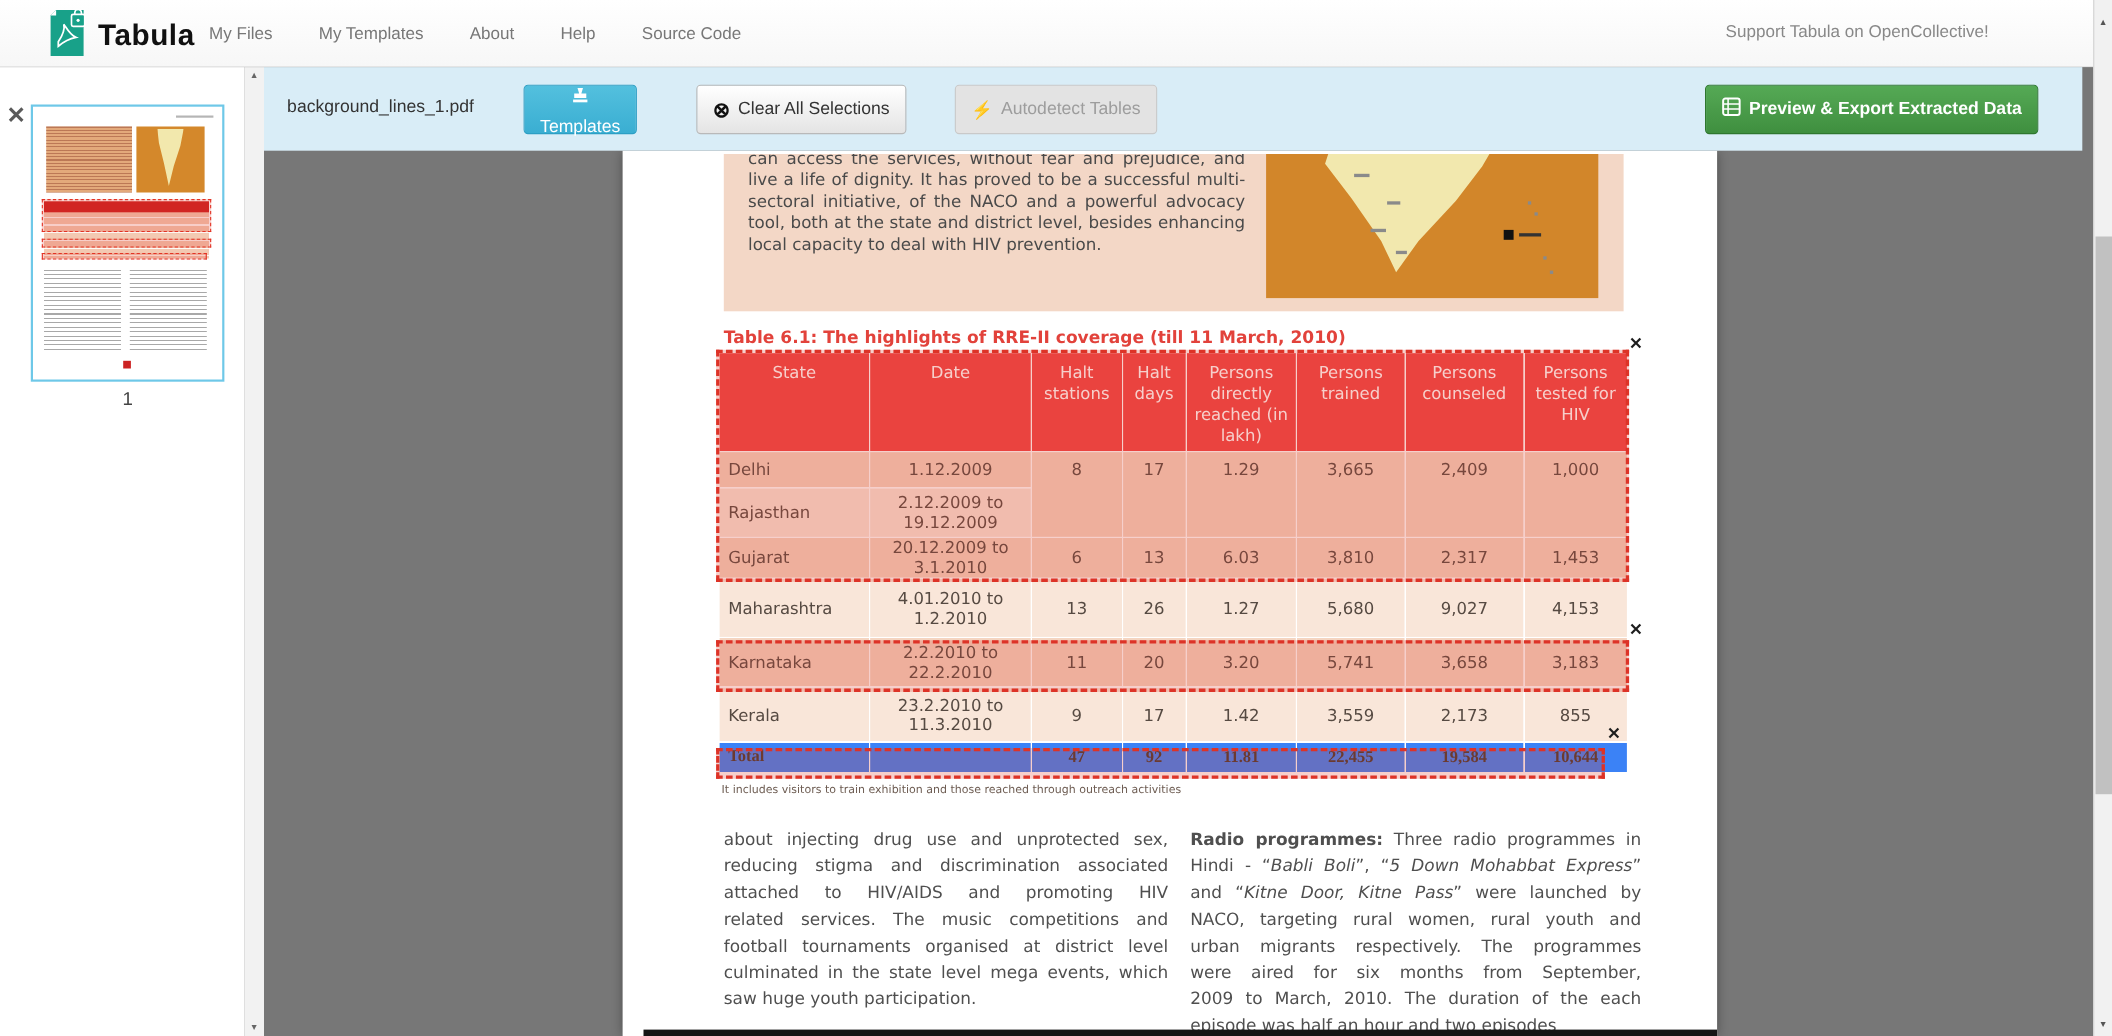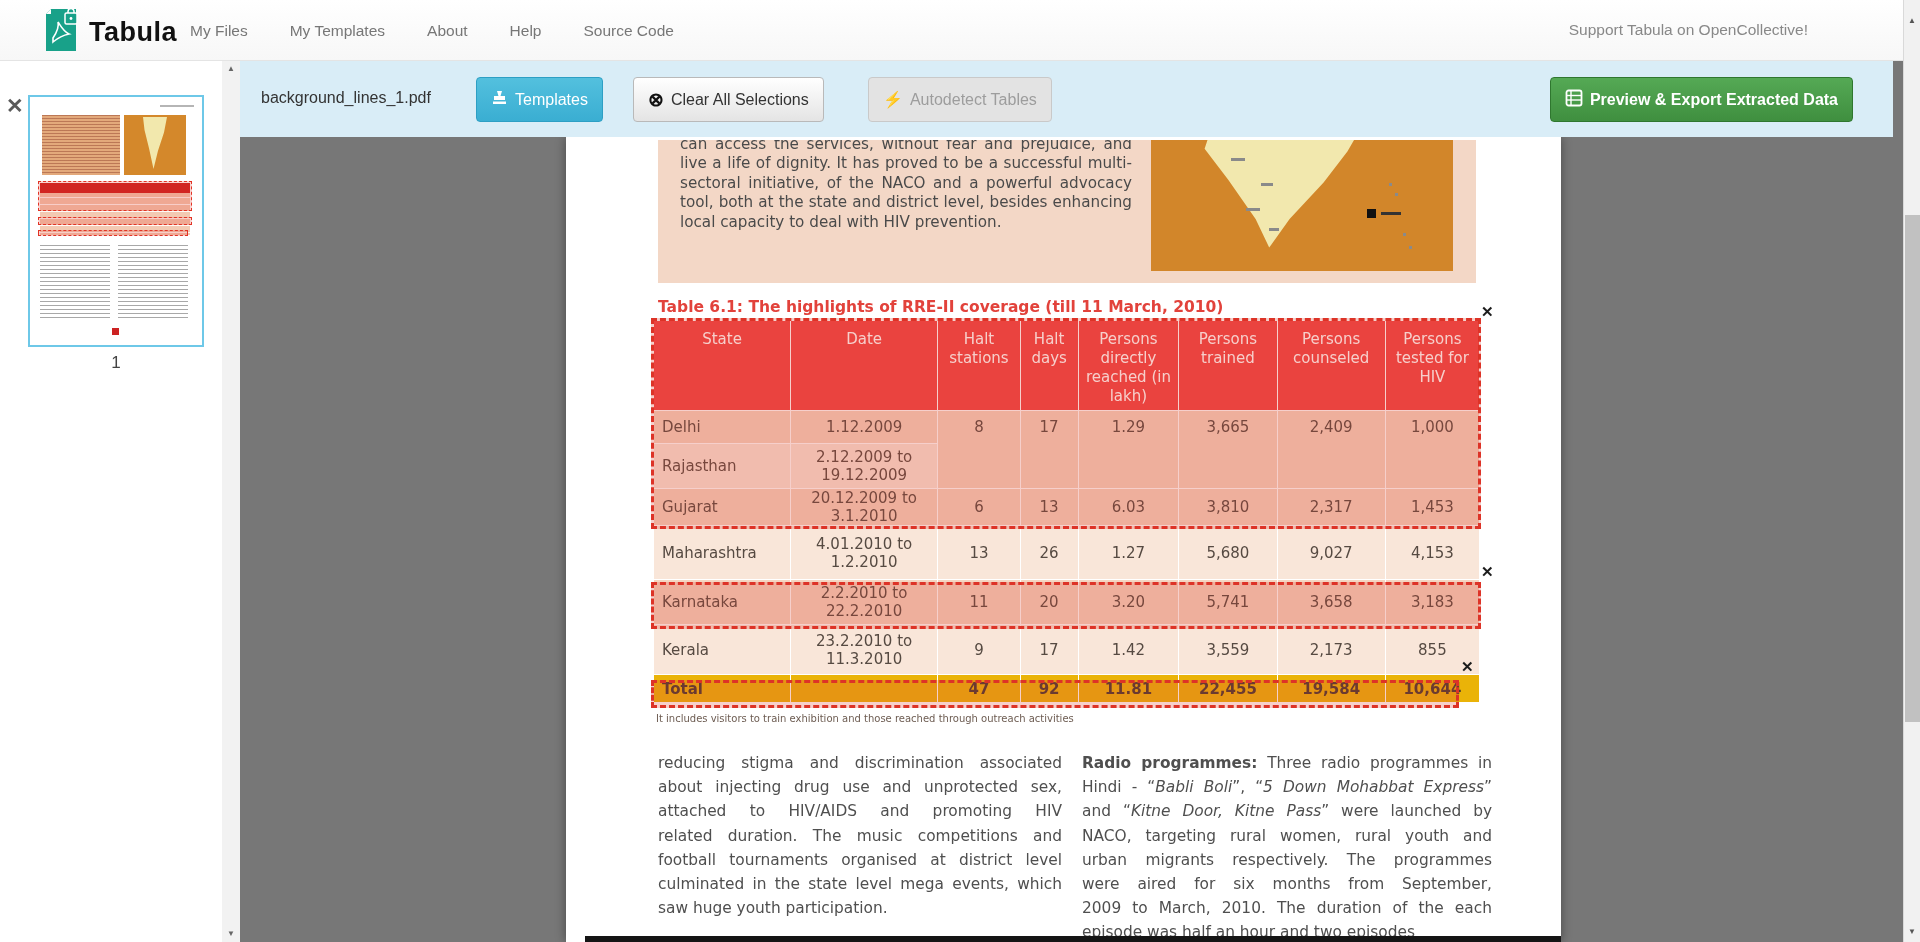--- a/index.html
+++ b/index.html
@@ -45,21 +45,21 @@
   .side-scroll .arrow { position:absolute; left:0; width:18px; height:16px; text-align:center;
                         font-size:8px; color:#666; line-height:16px; cursor:pointer; }
   .side-scroll .arrow.down { bottom:0; } .side-scroll .arrow.up { top:0; }
 
   
   .main { position:absolute; left:240px; top:61px; right:17px; bottom:0; background:#777; overflow:hidden; }
   .toolbar { position:absolute; left:0; top:0; width:1653px; height:76px; background:#d9edf7; z-index:10; }
   .toolbar .filename { position:absolute; left:21px; top:28px; font-size:16px; color:#333; }
   .btn { position:absolute; top:16px; height:45px; border-radius:4px; display:flex; align-items:center;
          gap:7px; padding:0 14px; font-size:16px; cursor:pointer; }
-  .btn-templates { left:236px; background:linear-gradient(#53c0de,#3aaed2); border:1px solid #2d9fc4; color:#fff; }
+  .btn-templates { left:236px; background:linear-gradient(#53c0de,#3aaed2); border:1px solid #2d9fc4; color:#fff;flex-direction:column; }
   .btn-clear { left:393px; background:linear-gradient(#ffffff,#e4e4e4); border:1px solid #b9b9b9; color:#333; }
   .btn-clear .glyph { font-size:19px; font-weight:bold; color:#111; }
   .btn-autodetect { left:628px; background:#e3e3e3; border:1px solid #c9c9c9; color:#9d9d9d; cursor:default; }
   .btn-export { right:40px; background:linear-gradient(#55a955,#3f8f3f); border:1px solid #2f772f; color:#fff; font-weight:bold; }
 
   
   .page { position:absolute; left:326px; top:76px; width:995px; height:805px; background:#fff;
           overflow:hidden; box-shadow:0 0 10px rgba(0,0,0,.4); cursor:crosshair;
           font-family:"DejaVu Sans", sans-serif; }
   .intro-block { position:absolute; left:92px; top:3px; width:818px; height:143px; background:#f3d7c6; overflow:hidden; }
@@ -77,21 +77,21 @@
   table.rre { position:absolute; left:87px; top:183px; width:827px; border-collapse:collapse; table-layout:fixed;
               font-size:15px; color:#564a42; }
   table.rre td, table.rre th { border:1px solid rgba(255,255,255,.95); overflow:hidden; }
   table.rre thead th { background:#ef4444; color:#fff; font-weight:normal; vertical-align:top;
                        padding-top:9px; line-height:19px; height:90px; }
   td.state { text-align:left; padding-left:8px; }
   td.num, td.date { text-align:center; line-height:18px; }
   td.merged { vertical-align:top; padding-top:7px; }
   tr.tone-a td { background:#f5d5c1; }
   tr.tone-b td { background:#f9e6d9; }
-  tr.total td { background:#eab308; font-weight:bold; color:#463931; }
+  tr.total td { background:#3b82f6; font-weight:bold; color:#463931;font-family:Liberation Serif, serif; }
   .footnote { position:absolute; left:90px; top:576px; font-size:10px; color:#6d5c52; }
 
   .pcol { position:absolute; top:614px; color:#4f4f4f; font-size:15.4px; }
   .pcol .tline { line-height:24.2px; }
   .pcol-left { left:92px; width:404px; }
   .pcol-right { left:516px; width:410px; }
   .seg-b { font-weight:bold; } .seg-i { font-style:italic; }
   .bottom-strip { position:absolute; left:19px; top:799px; width:976px; height:6px; background:#151515; }
 
   
@@ -313,24 +313,24 @@
             <td class="num">22,455</td>
             <td class="num">19,584</td>
             <td class="num">10,644</td>
           </tr>
         </tbody>
       </table>
 
     <div class="footnote">It includes visitors to train exhibition and those reached through outreach activities</div>
 
     <div class="pcol pcol-left">
+        <div class="tline">about injecting drug use and unprotected sex,</div>
         <div class="tline">reducing stigma and discrimination associated</div>
-        <div class="tline">about injecting drug use and unprotected sex,</div>
         <div class="tline">attached to HIV/AIDS and promoting HIV</div>
-        <div class="tline">related duration. The music competitions and</div>
+        <div class="tline">related services. The music competitions and</div>
         <div class="tline">football tournaments organised at district level</div>
         <div class="tline">culminated in the state level mega events, which</div>
         <div class="tline last">saw huge youth participation.</div>
       </div>
     <div class="pcol pcol-right">
         <div class="tline"><span class="seg-b">Radio programmes:</span><span> Three radio programmes in</span></div>
         <div class="tline"><span>Hindi - “</span><span class="seg-i">Babli Boli</span><span>”, “</span><span class="seg-i">5 Down Mohabbat Express</span><span>”</span></div>
         <div class="tline"><span>and “</span><span class="seg-i">Kitne Door, Kitne Pass</span><span>” were launched by</span></div>
         <div class="tline"><span>NACO, targeting rural women, rural youth and</span></div>
         <div class="tline"><span>urban migrants respectively. The programmes</span></div>

